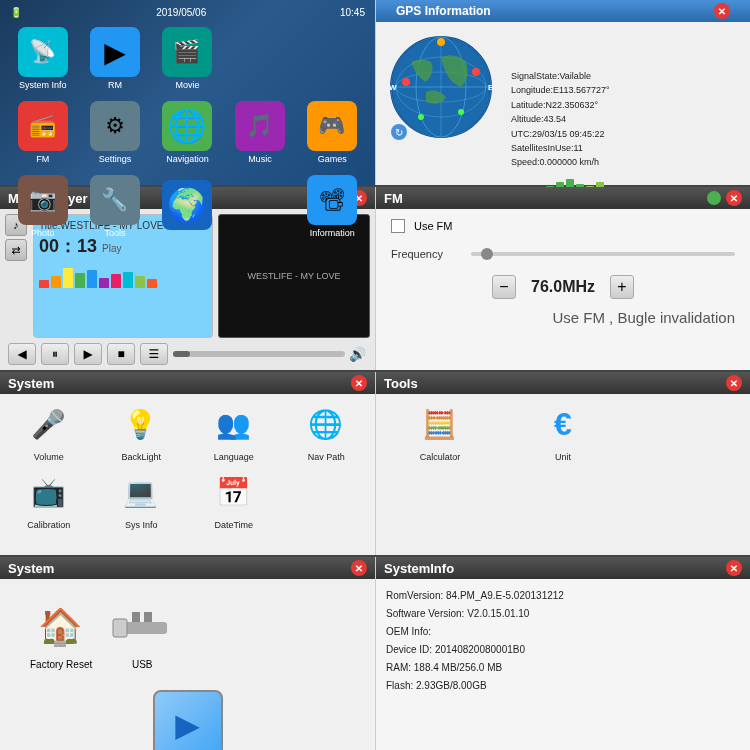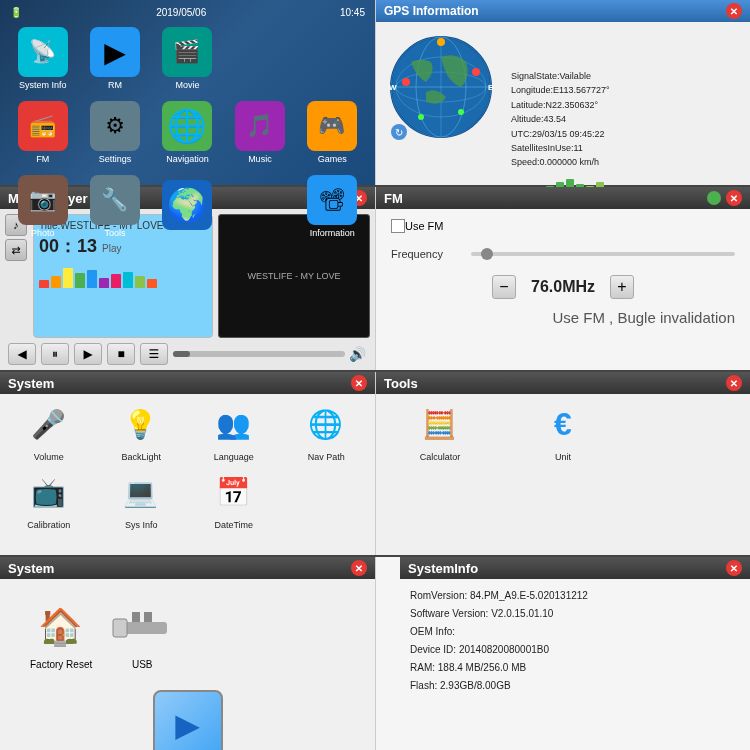--- a/index.html
+++ b/index.html
@@ -74,21 +74,21 @@
 
     
     .gps-panel {
       width: 375px;
       background: #f0f0f0;
       border-left: 1px solid #ccc;
     }
     .panel-header {
       background: linear-gradient(to bottom, #4a90d9, #2a6aaa);
       color: white;
-      padding: 3px 8px;
+      padding: 3px 20px;
       display: flex;
       justify-content: space-between;
       align-items: center;
       font-size: 12px;
       font-weight: bold;
     }
     .close-btn {
       width: 16px;
       height: 16px;
       background: #e53935;
@@ -246,21 +246,21 @@
       background: #f5f5f5;
       border-left: 1px solid #ccc;
     }
     .fm-content {
       padding: 10px 15px;
       height: calc(100% - 22px);
     }
     .fm-checkbox-row {
       display: flex;
       align-items: center;
-      gap: 0;
+      gap: 9px;
       margin-bottom: 15px;
     }
     .fm-checkbox {
       width: 14px;
       height: 14px;
       border: 1px solid #888;
       background: white;
     }
     .fm-freq-row {
       display: flex;
@@ -421,21 +421,20 @@
       font-size: 32px;
       color: #1565c0;
       cursor: pointer;
     }
 
     
     .sysinfo-panel {
       width: 375px;
       background: #f5f5f5;
       border-left: 1px solid #ccc;
-      padding-left: 24px;
     }
     .sysinfo-content {
       padding: 8px 10px;
       font-size: 10px;
       line-height: 1.8;
       color: #222;
     }
 
     
     .panel-header-dark {

